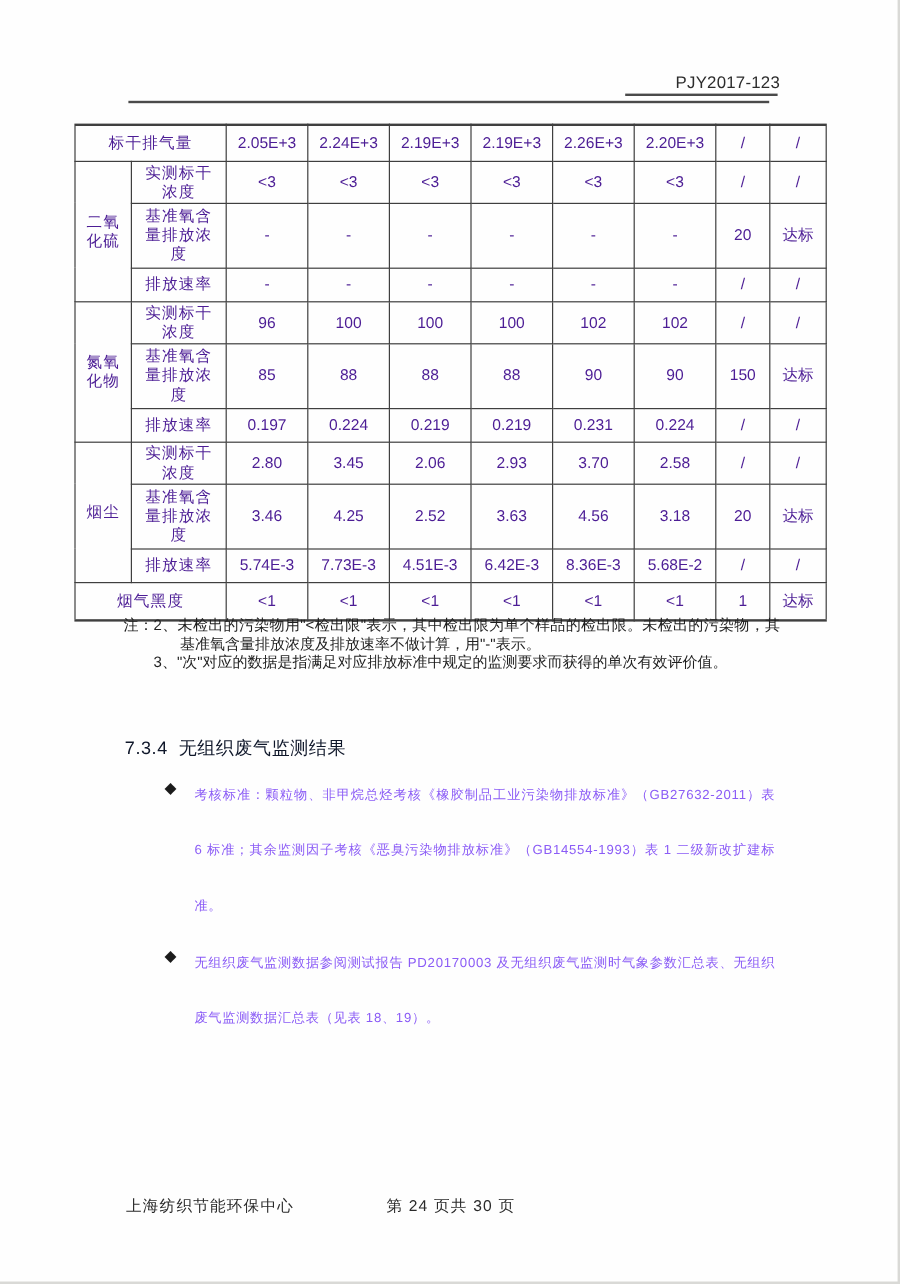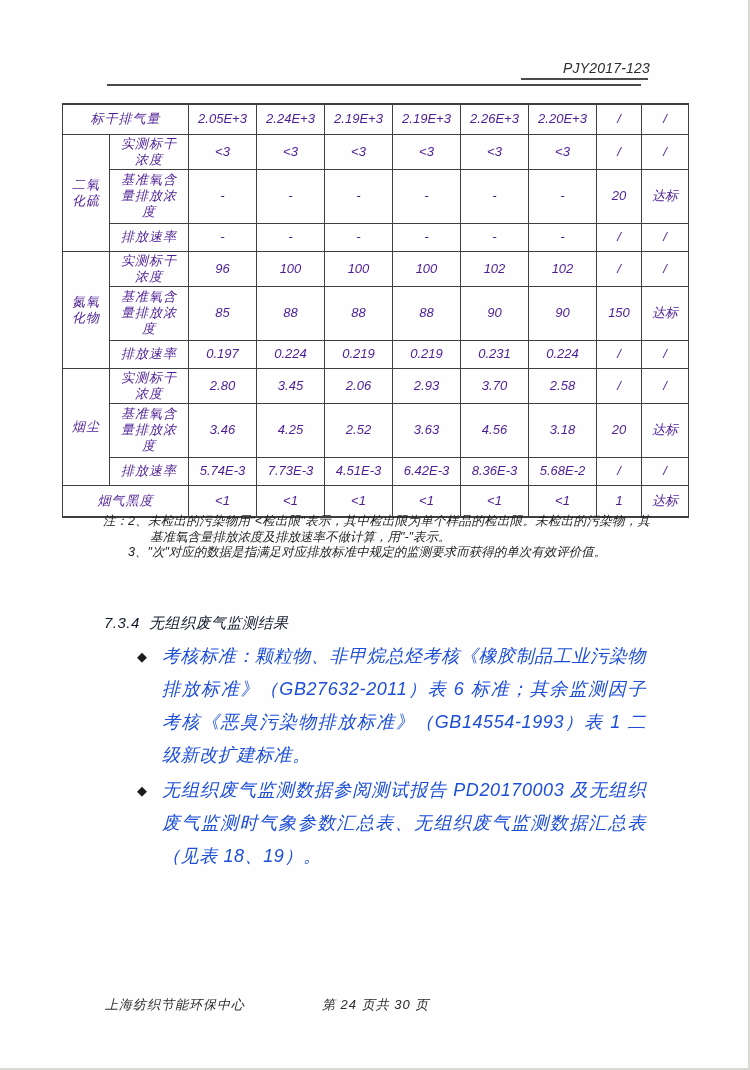--- a/index.html
+++ b/index.html
@@ -1,21 +1,20 @@
 <!DOCTYPE html>
 <html><head>
 <meta charset="utf-8">
 <style>
   html,body{margin:0;padding:0;background:#e9e9e7;}
   .page{
     position:relative;width:750px;height:1070px;margin:0 auto;
     background:#fefefe;overflow:hidden;color:#222;
     font-family:"Liberation Sans","DejaVu Sans",sans-serif;
     box-shadow:inset -2px -2px 0 #d9d9d6;
-    font-style:italic;
   }
   
   .doc-number{
     position:absolute;top:60px;left:558px;width:92px;
     font-size:14px;color:#2c2c2c;letter-spacing:0.2px;text-align:right;
   }
   .rule-under{position:absolute;top:78px;left:521px;width:127px;height:2px;background:#4a4a4a;}
   .rule-main{position:absolute;top:84px;left:107px;width:534px;height:2px;background:#4a4a4a;}
   
   table.emission{
@@ -47,22 +46,22 @@
     font-size:15px;color:#0f172a;letter-spacing:0.5px;
   }
   .section-heading .sec-num{margin-right:9px;letter-spacing:0.5px;}
   .bullets{position:absolute;top:640px;left:137px;width:509px;}
   .bullet{display:flex;margin-bottom:2px;}
   .bullet-marker{
     width:14px;margin-right:11px;font-size:13px;line-height:33px;
     color:#1b1b1b;flex:none;
   }
   .bullet-text{
-    flex:1;font-size:18px;line-height:33px;text-align:justify;
-    color:#1d4ed8;letter-spacing:0.6px;
+    flex:1;font-size:11px;line-height:46px;text-align:justify;
+    color:#8b5cf6;letter-spacing:0.6px;
   }
   
   .footer{position:absolute;top:996px;left:0;width:750px;font-size:13px;color:#2a2a2a;}
   .footer .org{position:absolute;left:105px;letter-spacing:1px;}
   .footer .pages{position:absolute;left:322px;letter-spacing:1px;}
   .footer .page-total{}
 </style>
 </head>
 <body>
 

